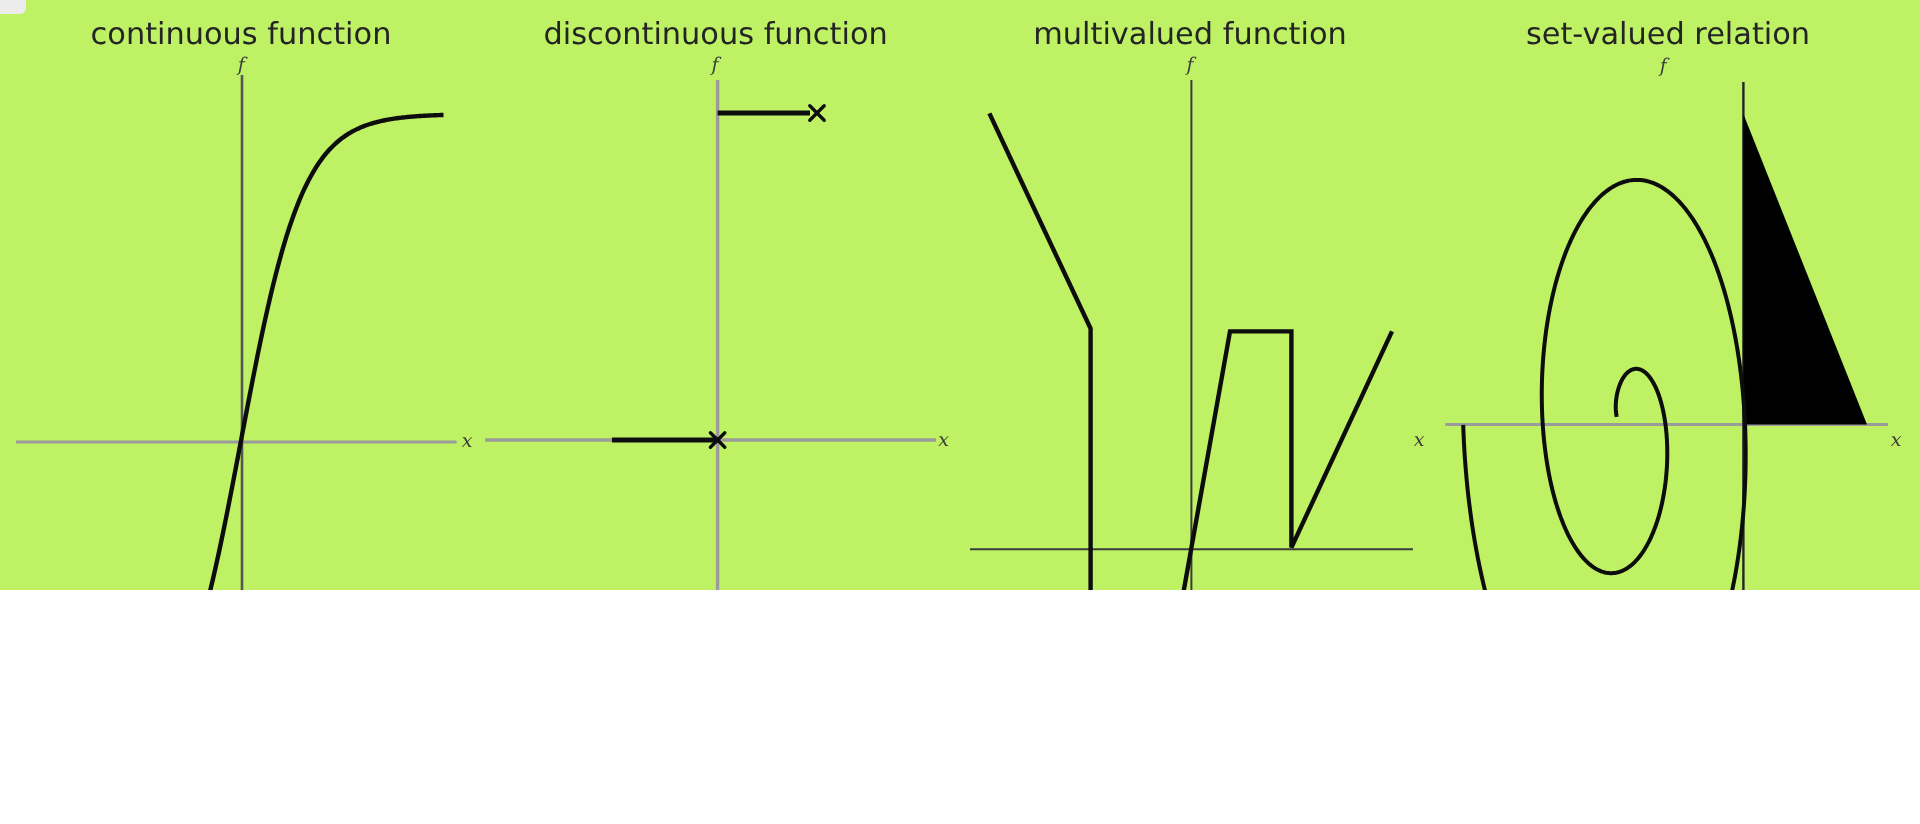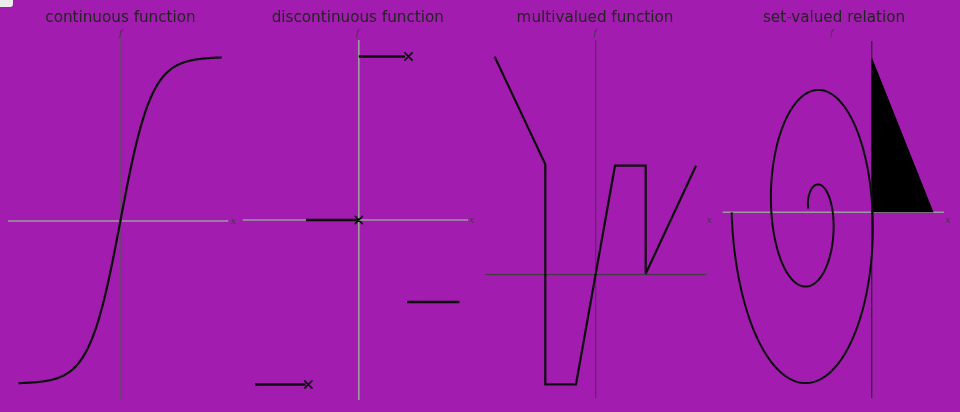--- a/index.html
+++ b/index.html
@@ -1,16 +1,16 @@
 <!DOCTYPE html>
 <html><head>
 <meta charset="utf-8">
 <style>
   html,body{margin:0;padding:0;background:#ffffff;}
-  .figure{position:relative;width:960px;height:412px;background:#a21caf;overflow:hidden;
+  .figure{position:relative;width:960px;height:295px;background:#bef264;overflow:hidden;
           font-family:"DejaVu Sans",sans-serif;}
   .corner-artifact{position:absolute;left:0;top:0;width:13px;height:7px;background:#ececec;border-radius:0 0 3px 0;}
   svg{position:absolute;left:0;top:0;}
   text.title{font-family:"DejaVu Sans",sans-serif;font-size:15.2px;fill:#242424;}
   text.alabel{font-family:"DejaVu Serif",serif;font-style:italic;font-size:9.5px;fill:#3d3d3d;}
 </style>
 </head>
 <body>
 
 <div class="figure">

